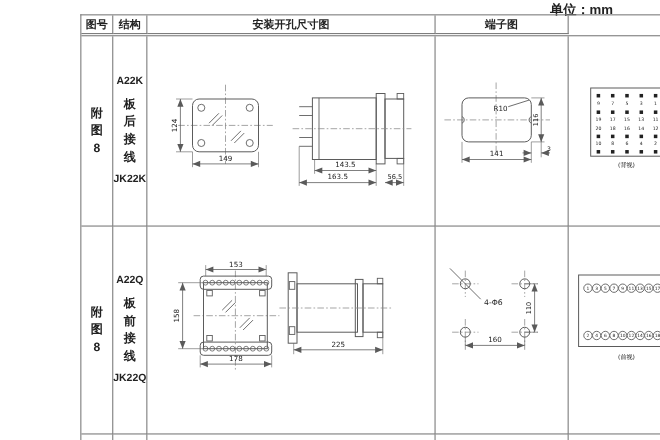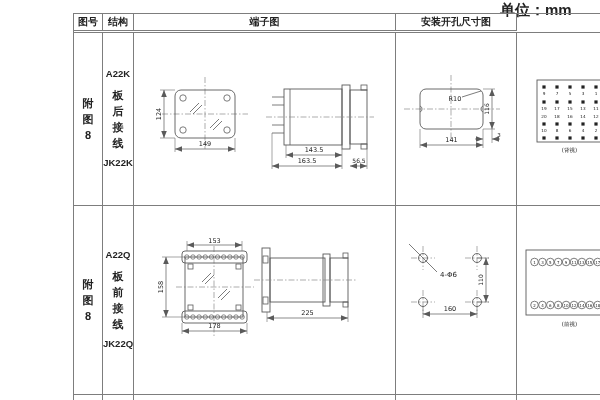--- a/index.html
+++ b/index.html
@@ -3,21 +3,21 @@
 <meta charset="utf-8">
 <style>
   html,body{margin:0;padding:0;}
   body{
     width:600px;height:400px;overflow:hidden;position:relative;
     background:#ffffff;
     font-family:"Liberation Sans","DejaVu Sans",sans-serif;
     color:#222;
   }
   .unit{
-    position:absolute;left:500px;top:1px;font-size:15px;font-weight:bold;color:#222;
+    position:absolute;left:500px;top:1px;font-size:12px;font-weight:bold;color:#222;
   }
   .tbl{
     position:absolute;left:29px;top:13px;
     display:grid;
     grid-template-columns:29px 31px 262px 121px 103px;
     grid-template-rows:17px 2px 173px 189px 6px;
     border-left:1px solid #7d7d7d;
     border-top:1px solid #7d7d7d;
     margin-left:44px;
   }
@@ -50,22 +50,22 @@
     </marker>
   </defs>
 </svg>
 
 <div class="unit">单位：mm</div>
 
 <div class="tbl">
 
   <div class="c hb hc">图号</div>
   <div class="c hb hc">结构</div>
+  <div class="c hb hc">安装开孔尺寸图</div>
   <div class="c hb hc">端子图</div>
-  <div class="c hb hc">安装开孔尺寸图</div>
 
   <div class="dbl"></div>
 
   <div class="c hb tc">
     <span>附</span>
     <span>图</span>
     <span>8</span>
   </div>
   <div class="c hb tc">
     <span class="code gapb">A22K</span>

